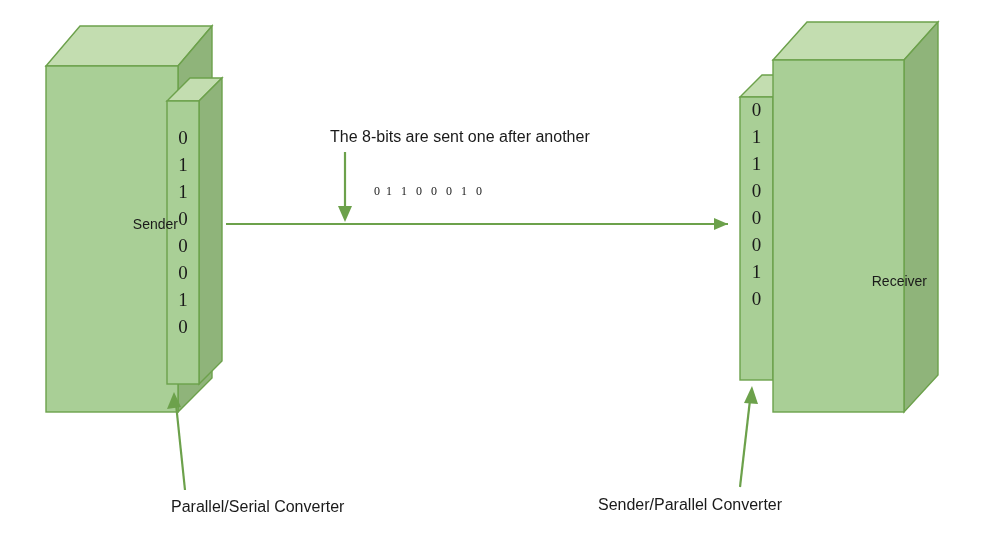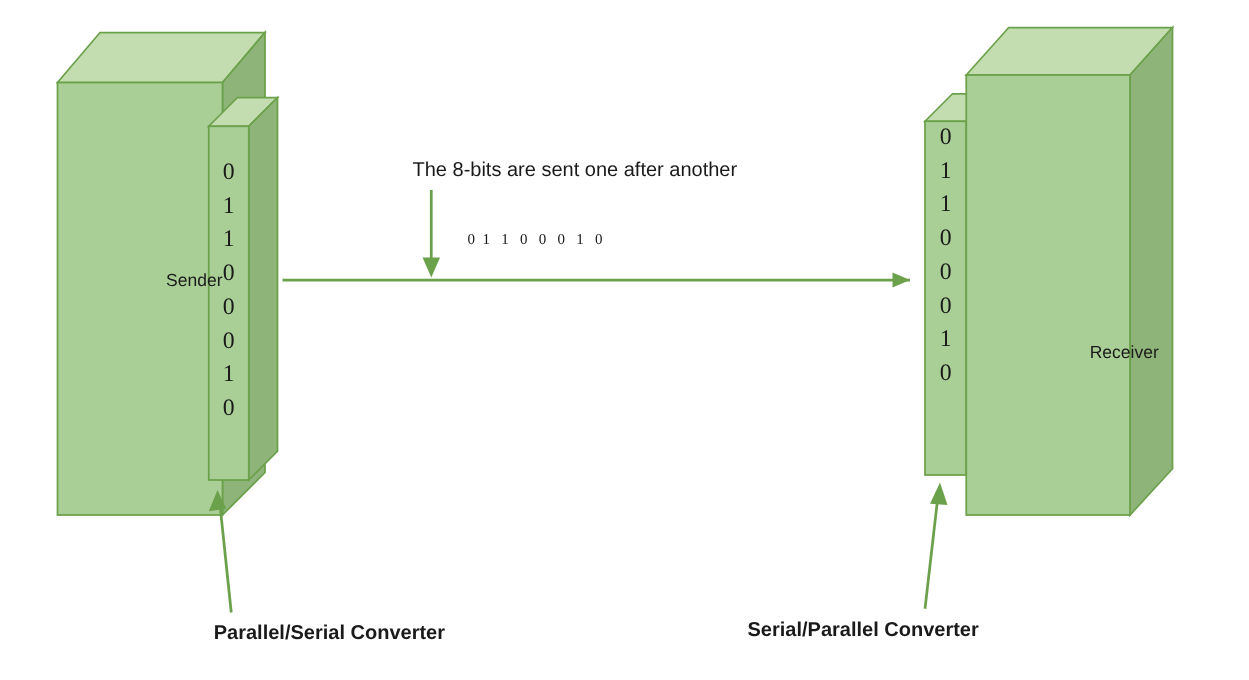--- a/index.html
+++ b/index.html
@@ -28,21 +28,20 @@
     font-family: "Liberation Sans", sans-serif;
   }
   .node-label {
     font-size: 14px;
   }
   .note {
     font-size: 16px;
   }
   .conv-label {
     font-size: 16px;
-    font-weight: bold;
   }
   .bitstream {
     font-size: 12px;
     font-family: "Liberation Serif", serif;
     letter-spacing: 0px;
   }
   .bit-col {
     position: absolute;
     font-family: "Liberation Serif", serif;
     font-size: 19px;
@@ -130,15 +129,15 @@
       <div>0</div>
     </div>
 
   <div class="lbl note" style="left:330px; top:128px;">The 8-bits are sent one after another</div>
 
   <div class="lbl bitstream" style="left:374px; top:184px;">0  1   1   0   0   0   1   0</div>
 
 
   <div class="lbl conv-label" style="left:171px; top:498px;">Parallel/Serial Converter</div>
 
-  <div class="lbl conv-label" style="left:598px; top:496px;">Serial/Parallel Converter</div>
+  <div class="lbl conv-label" style="left:598px; top:496px;">Sender/Parallel Converter</div>
 
 </div>
 
 </body></html>

